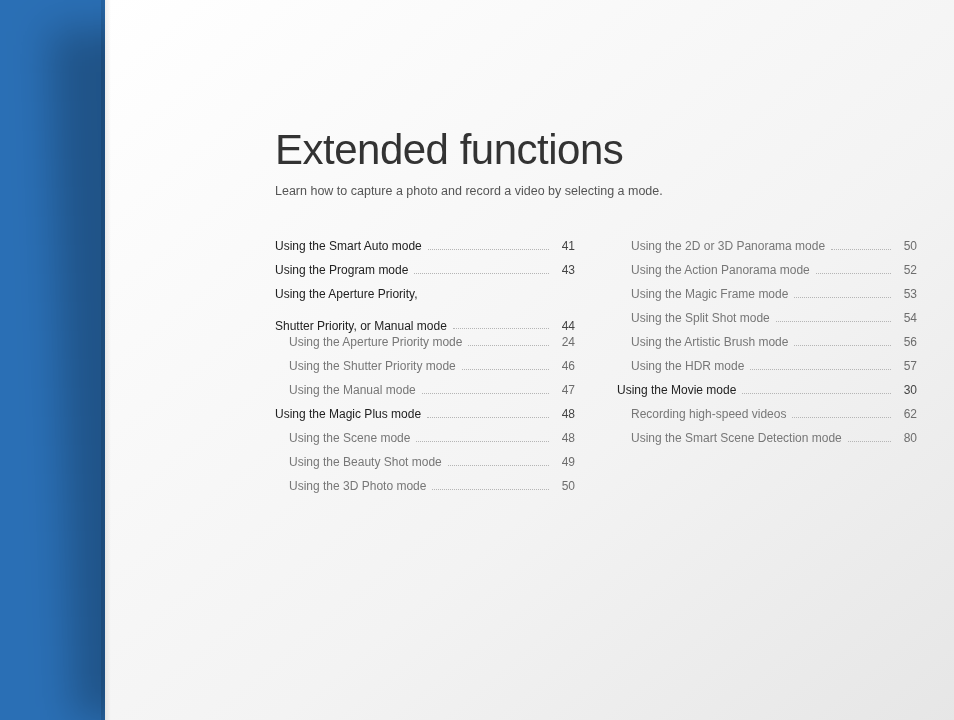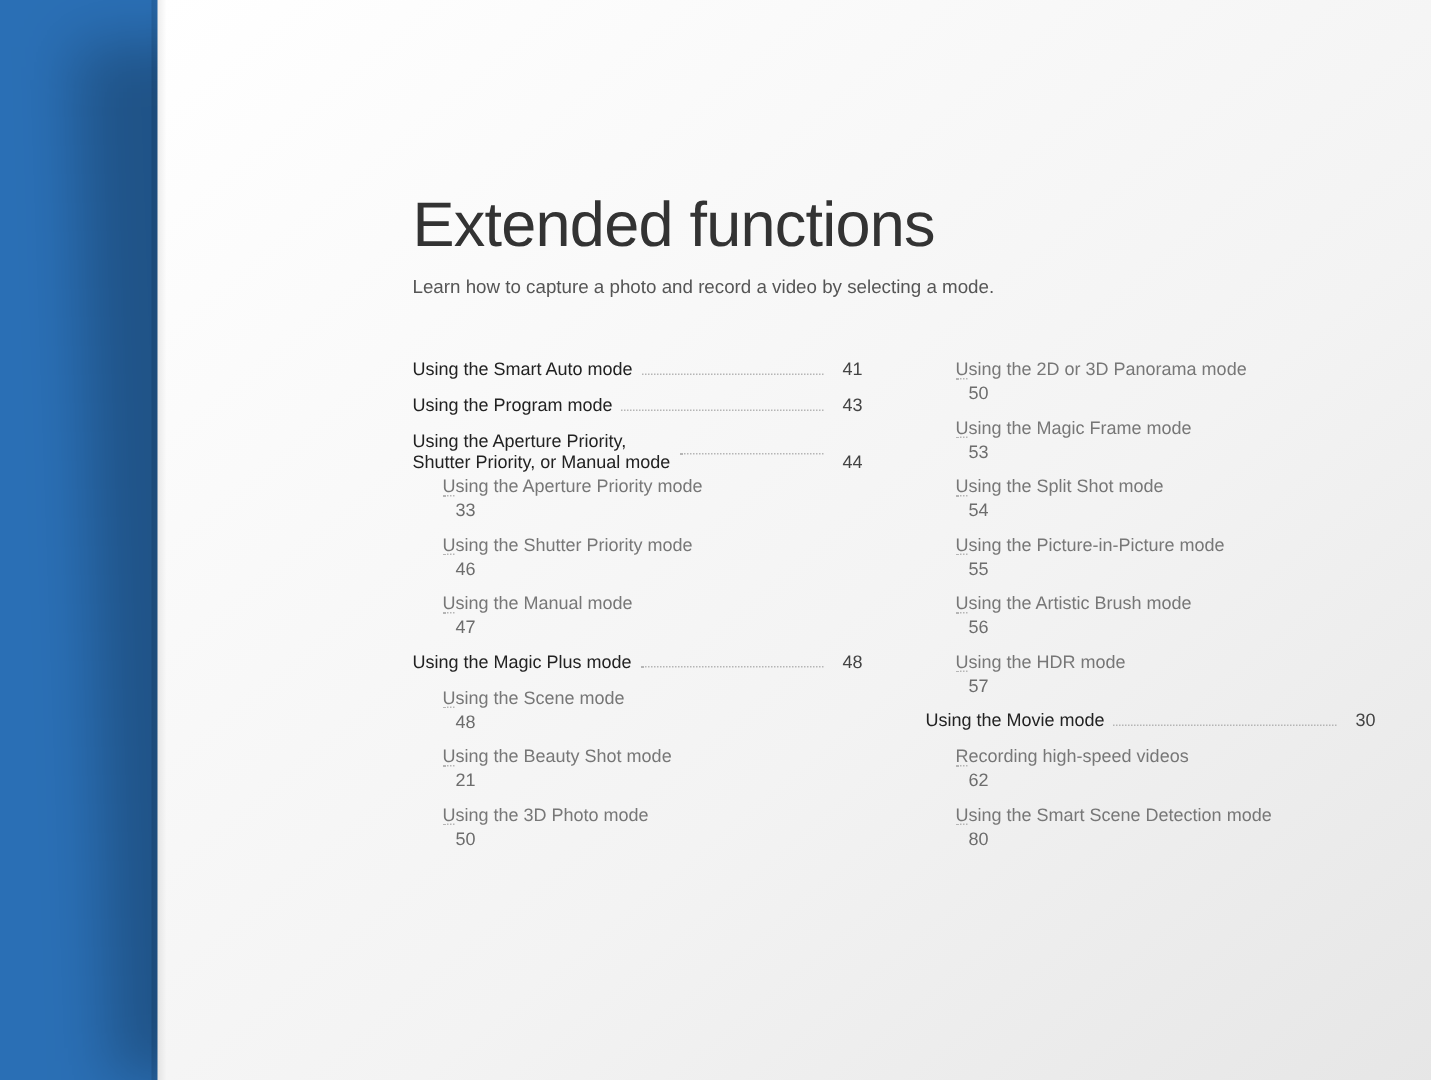--- a/index.html
+++ b/index.html
@@ -61,38 +61,38 @@
   .col { width: 300px; }
   .row {
     display: flex;
     align-items: baseline;
     font-size: 12px;
     line-height: 1;
     margin-bottom: 11px;
     white-space: nowrap;
   }
   .row.major .label { color: #222; }
-  .row.minor { padding-left: 14px; flex-direction: column; }
+  .row.minor { padding-left: 14px; }
   .row.minor .label { color: #777; }
   .row .label { flex: 0 0 auto; }
   .row .leader {
     flex: 1 1 auto;
     border-bottom: 1.5px dotted #b5b5b5;
     margin: 0 4px 3px 6px;
     min-width: 8px;
   }
   .row .page-num {
     flex: 0 0 auto;
     color: #6d6d6d;
     width: 22px;
     text-align: right;
   }
   .row.major .page-num { color: #444; }
   .row.multiline { display:block; margin-bottom:4px;}
-  .row.multiline .line2 { display:flex; align-items:flex-start; margin-top:2px;}
+  .row.multiline .line2 { display:flex; align-items:flex-end; margin-top:20px;}
 </style>
 </head>
 <body>
 
 <div class="page-shadow"></div>
 
 <div class="page">
   <h1 class="title">Extended functions</h1>
   <p class="subtitle">Learn how to capture a photo and record a video by selecting a mode.</p>
 
@@ -112,21 +112,21 @@
           <div class="label">Using the Aperture Priority,</div>
           <div class="line2">
             <span class="label">Shutter Priority, or Manual mode</span>
             <span class="leader"></span>
             <span class="page-num">44</span>
           </div>
         </div>
         <div class="row minor">
           <span class="label">Using the Aperture Priority mode</span>
           <span class="leader"></span>
-          <span class="page-num">33</span>
+          <span class="page-num">24</span>
         </div>
         <div class="row minor">
           <span class="label">Using the Shutter Priority mode</span>
           <span class="leader"></span>
           <span class="page-num">46</span>
         </div>
         <div class="row minor">
           <span class="label">Using the Manual mode</span>
           <span class="leader"></span>
           <span class="page-num">47</span>
@@ -137,48 +137,48 @@
           <span class="page-num">48</span>
         </div>
         <div class="row minor">
           <span class="label">Using the Scene mode</span>
           <span class="leader"></span>
           <span class="page-num">48</span>
         </div>
         <div class="row minor">
           <span class="label">Using the Beauty Shot mode</span>
           <span class="leader"></span>
-          <span class="page-num">21</span>
+          <span class="page-num">49</span>
         </div>
         <div class="row minor">
           <span class="label">Using the 3D Photo mode</span>
           <span class="leader"></span>
           <span class="page-num">50</span>
         </div>
       </div>
     <div class="col" id="col2">
         <div class="row minor">
           <span class="label">Using the 2D or 3D Panorama mode</span>
           <span class="leader"></span>
           <span class="page-num">50</span>
         </div>
         <div class="row minor">
+          <span class="label">Using the Action Panorama mode</span>
+          <span class="leader"></span>
+          <span class="page-num">52</span>
+        </div>
+        <div class="row minor">
           <span class="label">Using the Magic Frame mode</span>
           <span class="leader"></span>
           <span class="page-num">53</span>
         </div>
         <div class="row minor">
           <span class="label">Using the Split Shot mode</span>
           <span class="leader"></span>
           <span class="page-num">54</span>
-        </div>
-        <div class="row minor">
-          <span class="label">Using the Picture-in-Picture mode</span>
-          <span class="leader"></span>
-          <span class="page-num">55</span>
         </div>
         <div class="row minor">
           <span class="label">Using the Artistic Brush mode</span>
           <span class="leader"></span>
           <span class="page-num">56</span>
         </div>
         <div class="row minor">
           <span class="label">Using the HDR mode</span>
           <span class="leader"></span>
           <span class="page-num">57</span>

